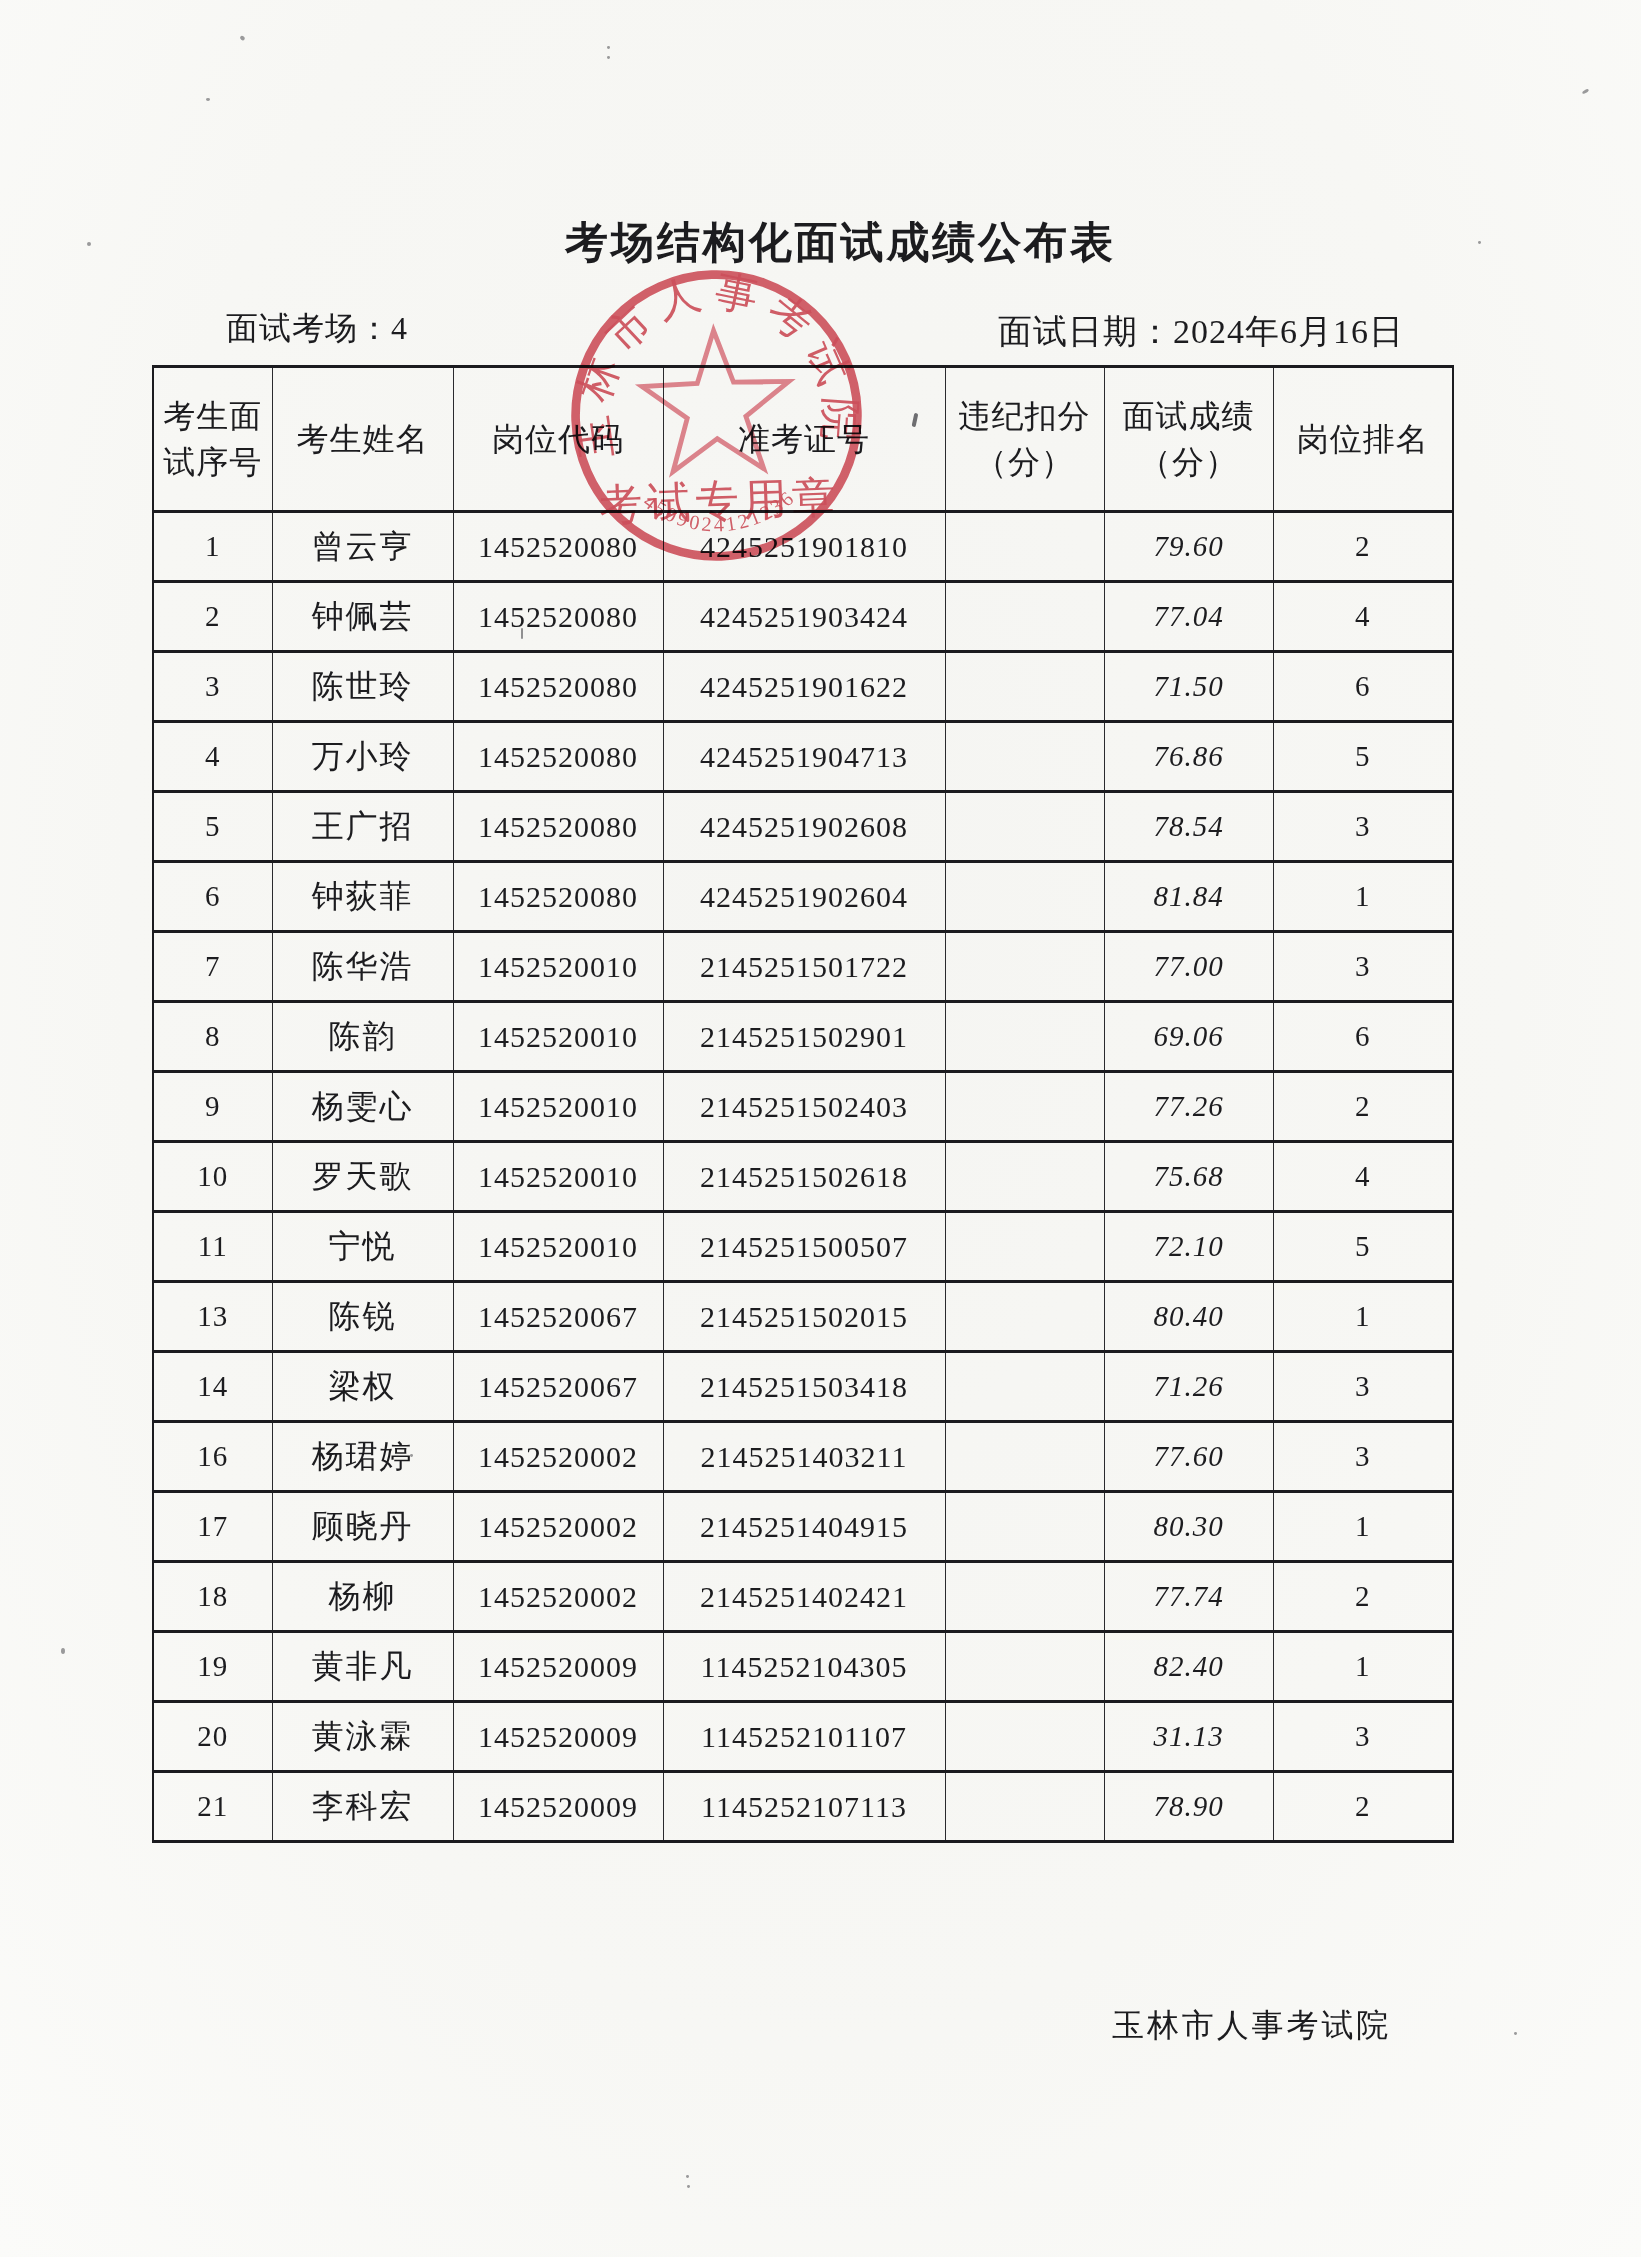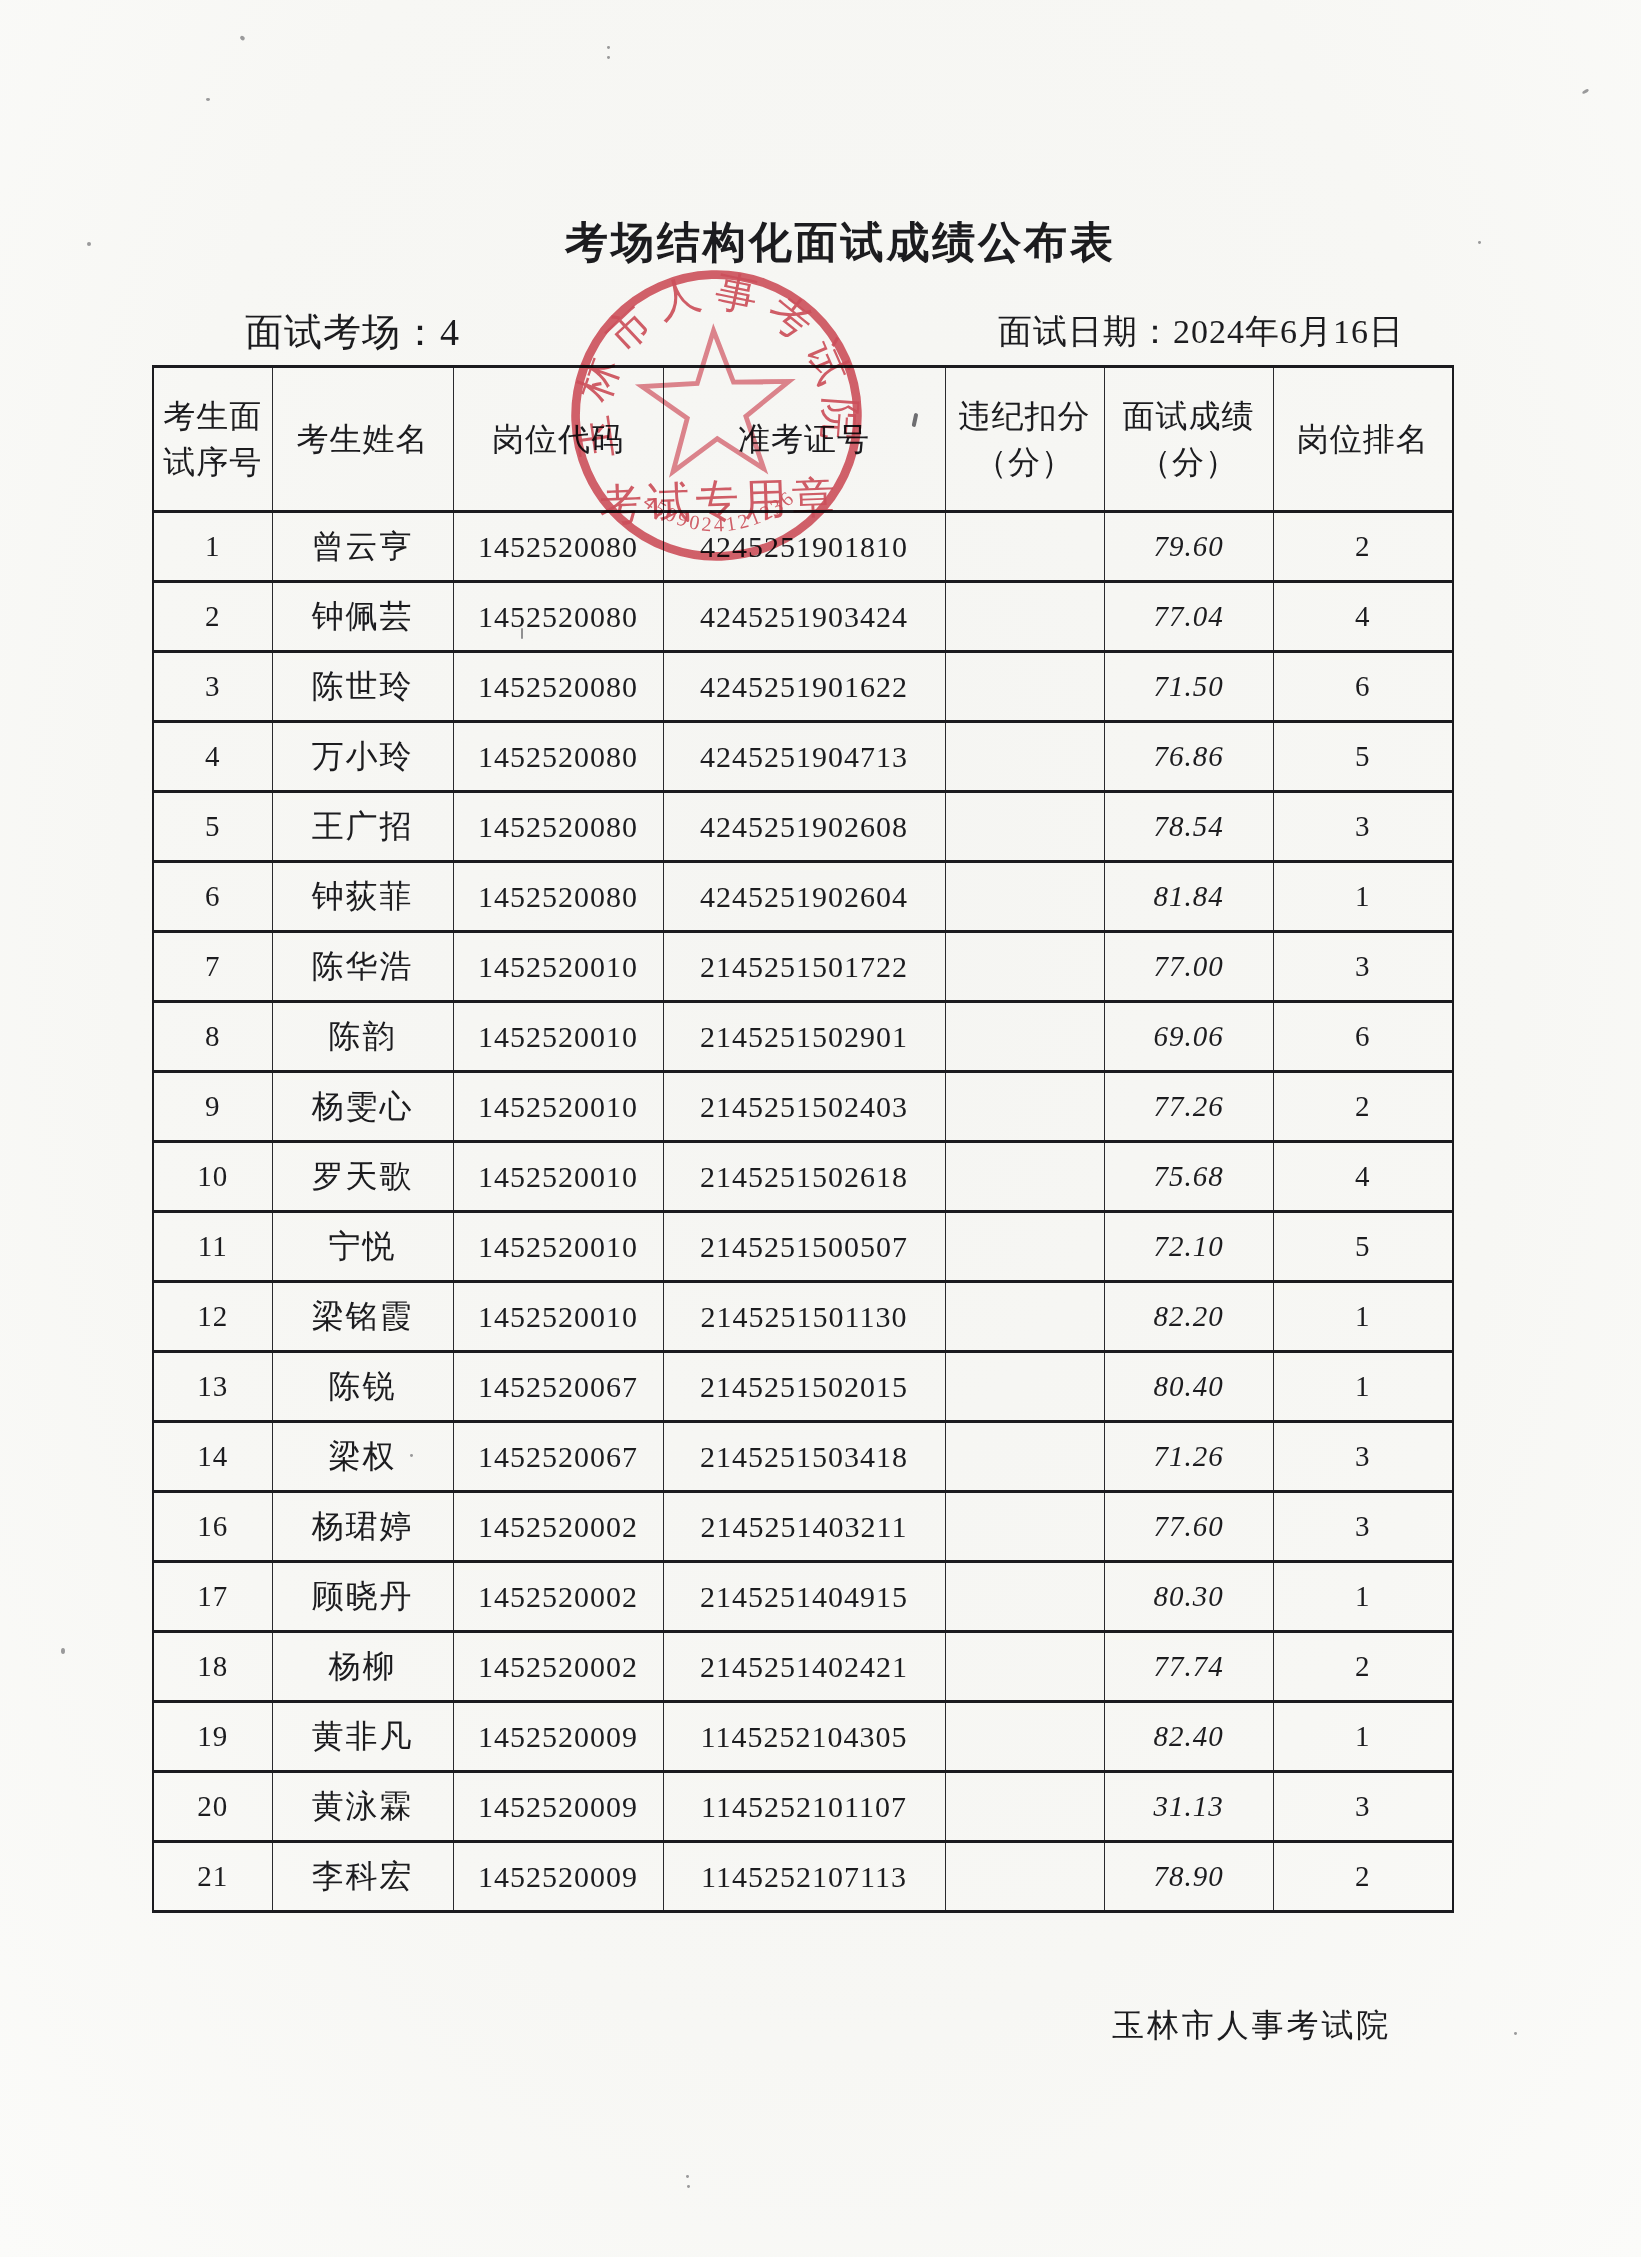--- a/index.html
+++ b/index.html
@@ -11,21 +11,21 @@
       radial-gradient(ellipse at 50% 40%, #f5f5f2 0%, #f7f7f4 60%, #fbfbf9 100%);
     overflow:hidden;
     font-family:"Liberation Serif","DejaVu Serif",serif;
     color:#1c1c1f;
   }
   .doc-title{
     position:absolute;top:185px;left:0;width:100%;
     text-align:center;
     font-size:43px;font-weight:600;letter-spacing:2.9px;margin-left:20px;
   }
-  .meta-venue{position:absolute;left:245px;top:307px;font-size:38px;letter-spacing:1px;}
+  .meta-venue{position:absolute;left:226px;top:307px;font-size:32px;letter-spacing:1px;}
   .meta-date{position:absolute;left:998px;top:309px;font-size:34px;letter-spacing:1px;}
   .meta-venue span,.meta-date span{display:inline;}
 
   .score-table{
     position:absolute;left:152px;top:365px;
     border-collapse:collapse;table-layout:fixed;
     width:1300px;
     background:transparent;
   }
   .score-table th,.score-table td{
@@ -196,29 +196,20 @@
         <tr>
           <td class="c0">11</td>
           <td class="c1">宁悦</td>
           <td class="c2">1452520010</td>
           <td class="c3">2145251500507</td>
           <td class="c4"></td>
           <td class="c5">72.10</td>
           <td class="c6">5</td>
         </tr>
         <tr>
-          <td class="c0">12</td>
-          <td class="c1">梁铭霞</td>
-          <td class="c2">1452520010</td>
-          <td class="c3">2145251501130</td>
-          <td class="c4"></td>
-          <td class="c5">82.20</td>
-          <td class="c6">1</td>
-        </tr>
-        <tr>
           <td class="c0">13</td>
           <td class="c1">陈锐</td>
           <td class="c2">1452520067</td>
           <td class="c3">2145251502015</td>
           <td class="c4"></td>
           <td class="c5">80.40</td>
           <td class="c6">1</td>
         </tr>
         <tr>
           <td class="c0">14</td>

